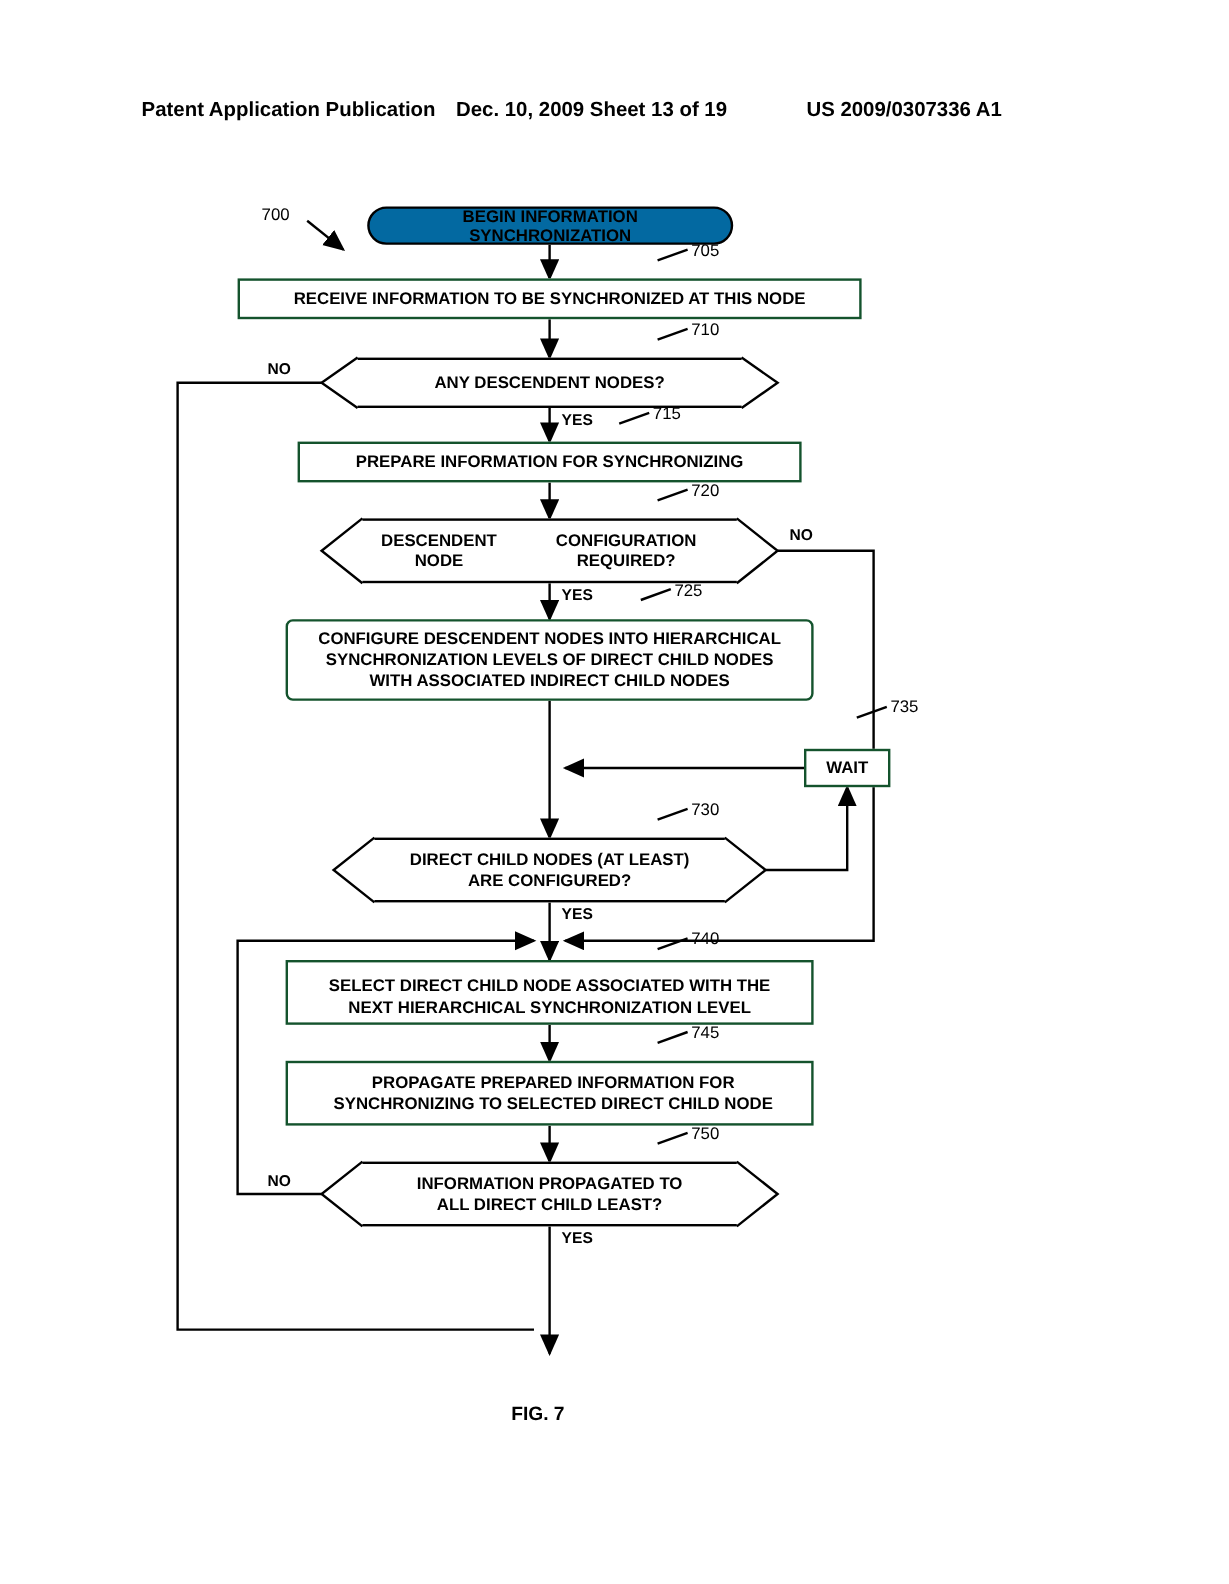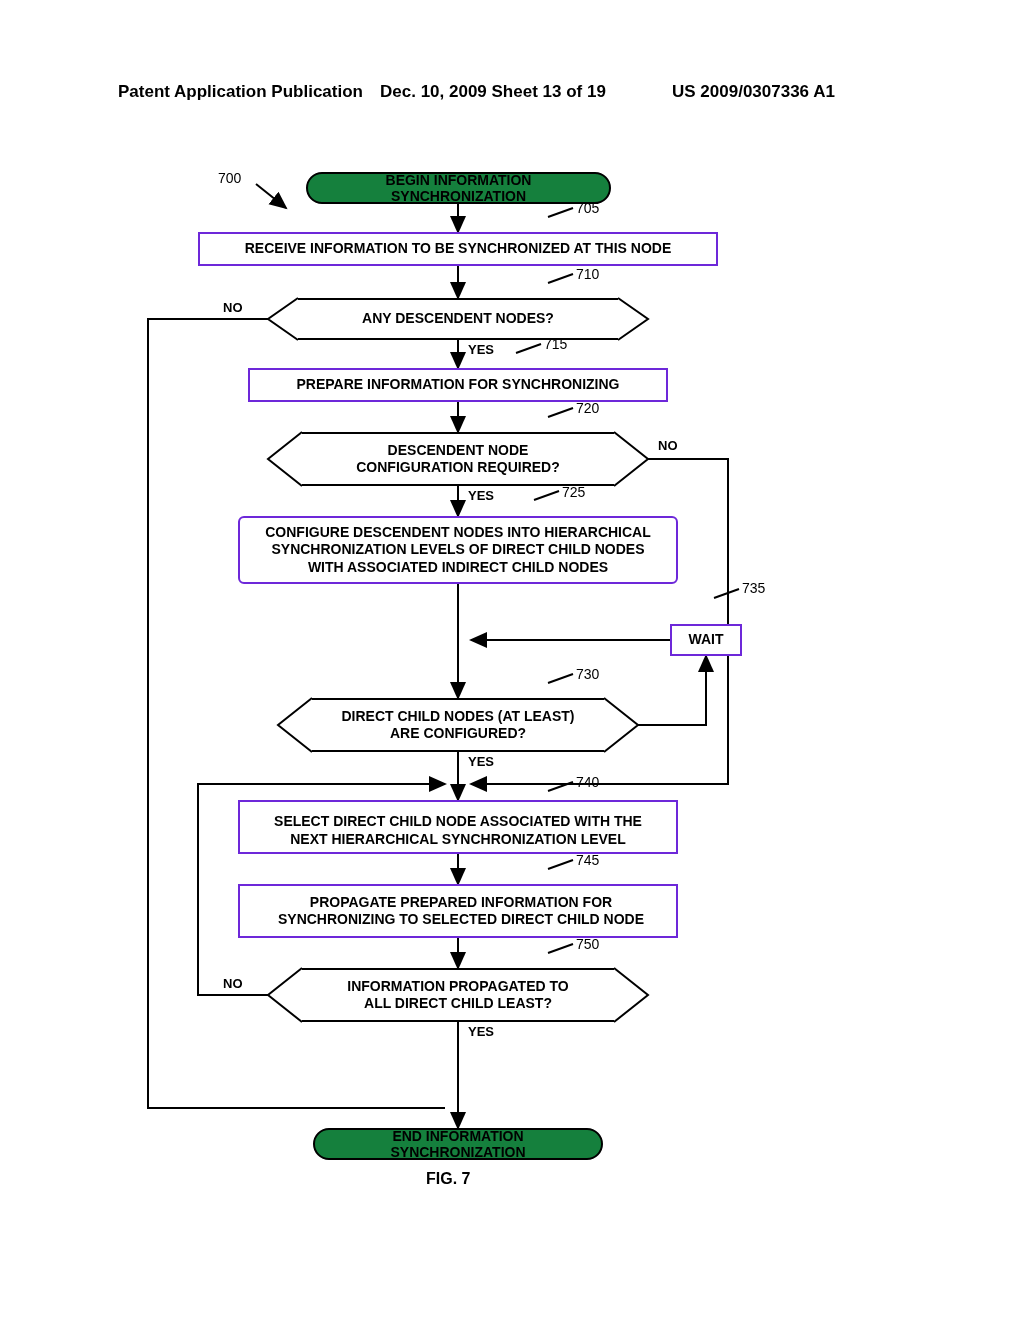--- a/index.html
+++ b/index.html
@@ -36,25 +36,25 @@
     position: absolute;
     border: 2px solid #000;
     border-radius: 20px;
     font-weight: bold;
     font-size: 14px;
     text-align: center;
     display: flex;
     align-items: center;
     justify-content: center;
     padding: 4px 14px;
-    background: #15803d;
+    background: #0369a1;
   }
   .proc {
     position: absolute;
-    border: 2px solid #6d28d9;
+    border: 2px solid #14532d;
     font-weight: bold;
     font-size: 14px;
     text-align: center;
     display: flex;
     align-items: center;
     justify-content: center;
     background: #fff;
     padding: 4px 8px;
     line-height: 1.25;
   }
@@ -178,21 +178,21 @@
     </svg>
   </div>
   <div class="lbl" style="left:350px; top:182px;">YES</div>
   <div class="lbl" style="left:105px; top:140px;">NO</div>
   <div class="ref" style="left:458px; top:106px;">710</div>
 
   <div class="proc" style="left:130px; top:208px; width:420px; height:34px;">PREPARE INFORMATION FOR SYNCHRONIZING</div>
   <div class="ref" style="left:426px; top:176px;">715</div>
 
   <div class="hex" style="left:150px; top:272px; width:380px; height:54px;">
-    <div class="body" style="left:34px; top:0; width:312px; height:54px; flex-direction:column;">
+    <div class="body" style="left:34px; top:0; width:312px; height:54px; ">
       <span>DESCENDENT NODE</span>
       <span>CONFIGURATION REQUIRED?</span>
     </div>
     <svg style="position:absolute;left:0;top:0;width:380px;height:54px;overflow:visible">
       <polyline points="34,0 0,27 34,54" fill="none" stroke="#000" stroke-width="2"></polyline>
       <polyline points="346,0 380,27 346,54" fill="none" stroke="#000" stroke-width="2"></polyline>
     </svg>
   </div>
   <div class="lbl" style="left:350px; top:328px;">YES</div>
   <div class="lbl" style="left:540px; top:278px;">NO</div>
@@ -240,17 +240,16 @@
     </div>
     <svg style="position:absolute;left:0;top:0;width:380px;height:54px;overflow:visible">
       <polyline points="34,0 0,27 34,54" fill="none" stroke="#000" stroke-width="2"></polyline>
       <polyline points="346,0 380,27 346,54" fill="none" stroke="#000" stroke-width="2"></polyline>
     </svg>
   </div>
   <div class="lbl" style="left:350px; top:864px;">YES</div>
   <div class="lbl" style="left:105px; top:816px;">NO</div>
   <div class="ref" style="left:458px; top:776px;">750</div>
 
-  <div class="term" style="left:195px; top:968px; width:290px; height:32px;">END INFORMATION SYNCHRONIZATION</div>
 
   <div class="figcap" style="left:308px; top:1010px;">FIG. 7</div>
 
 </div>
 
 </body></html>

